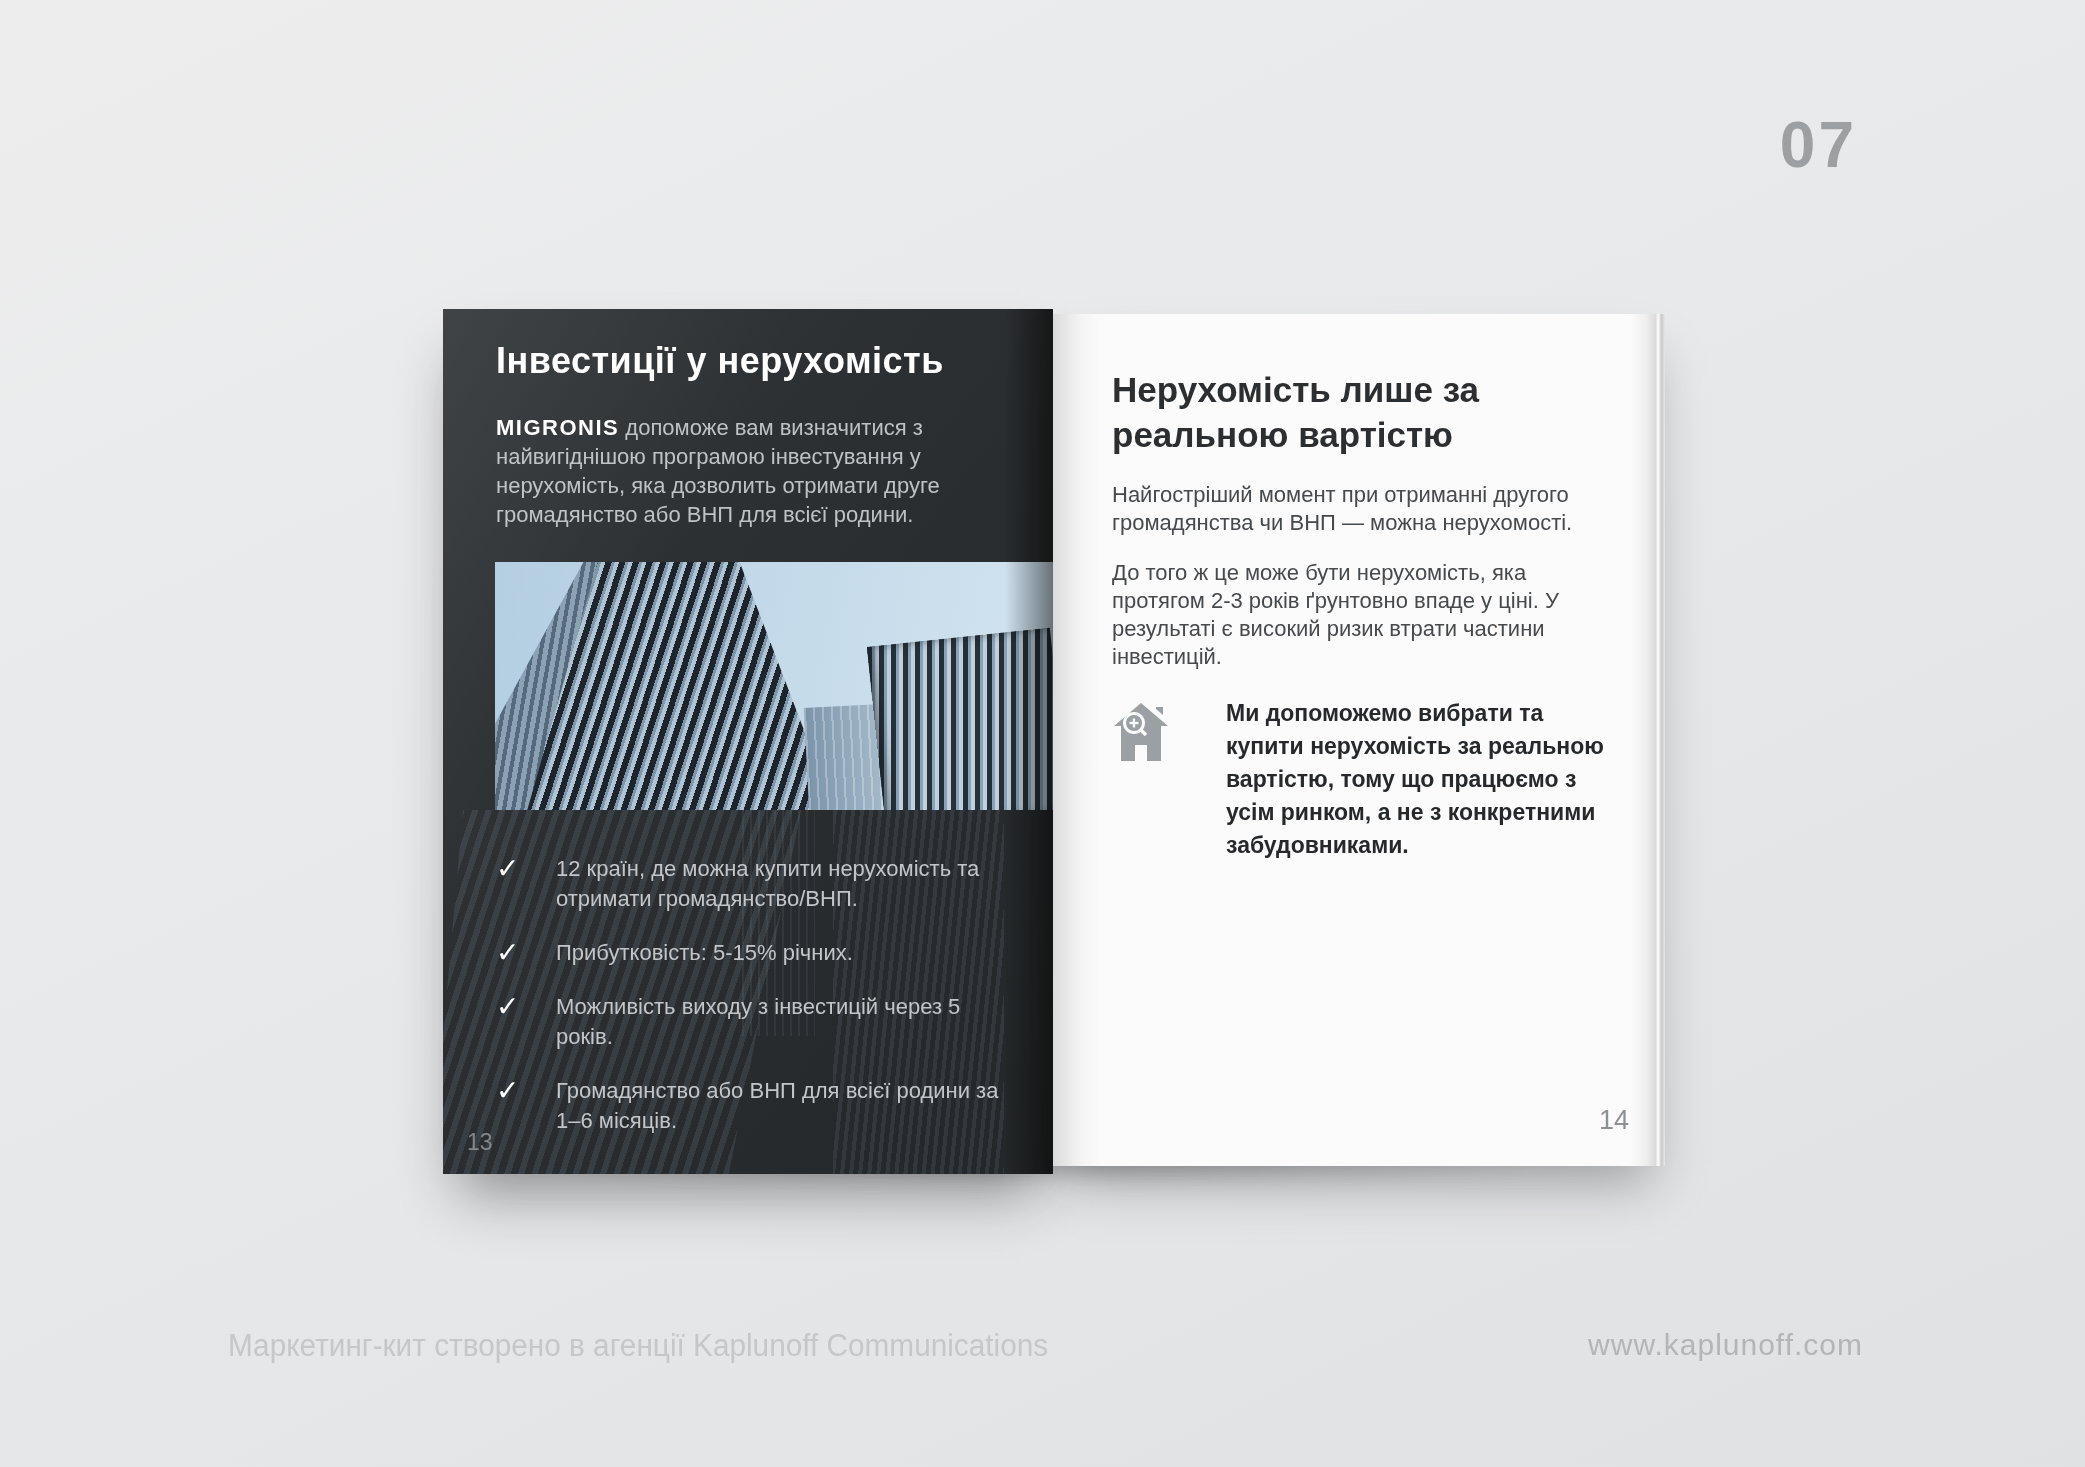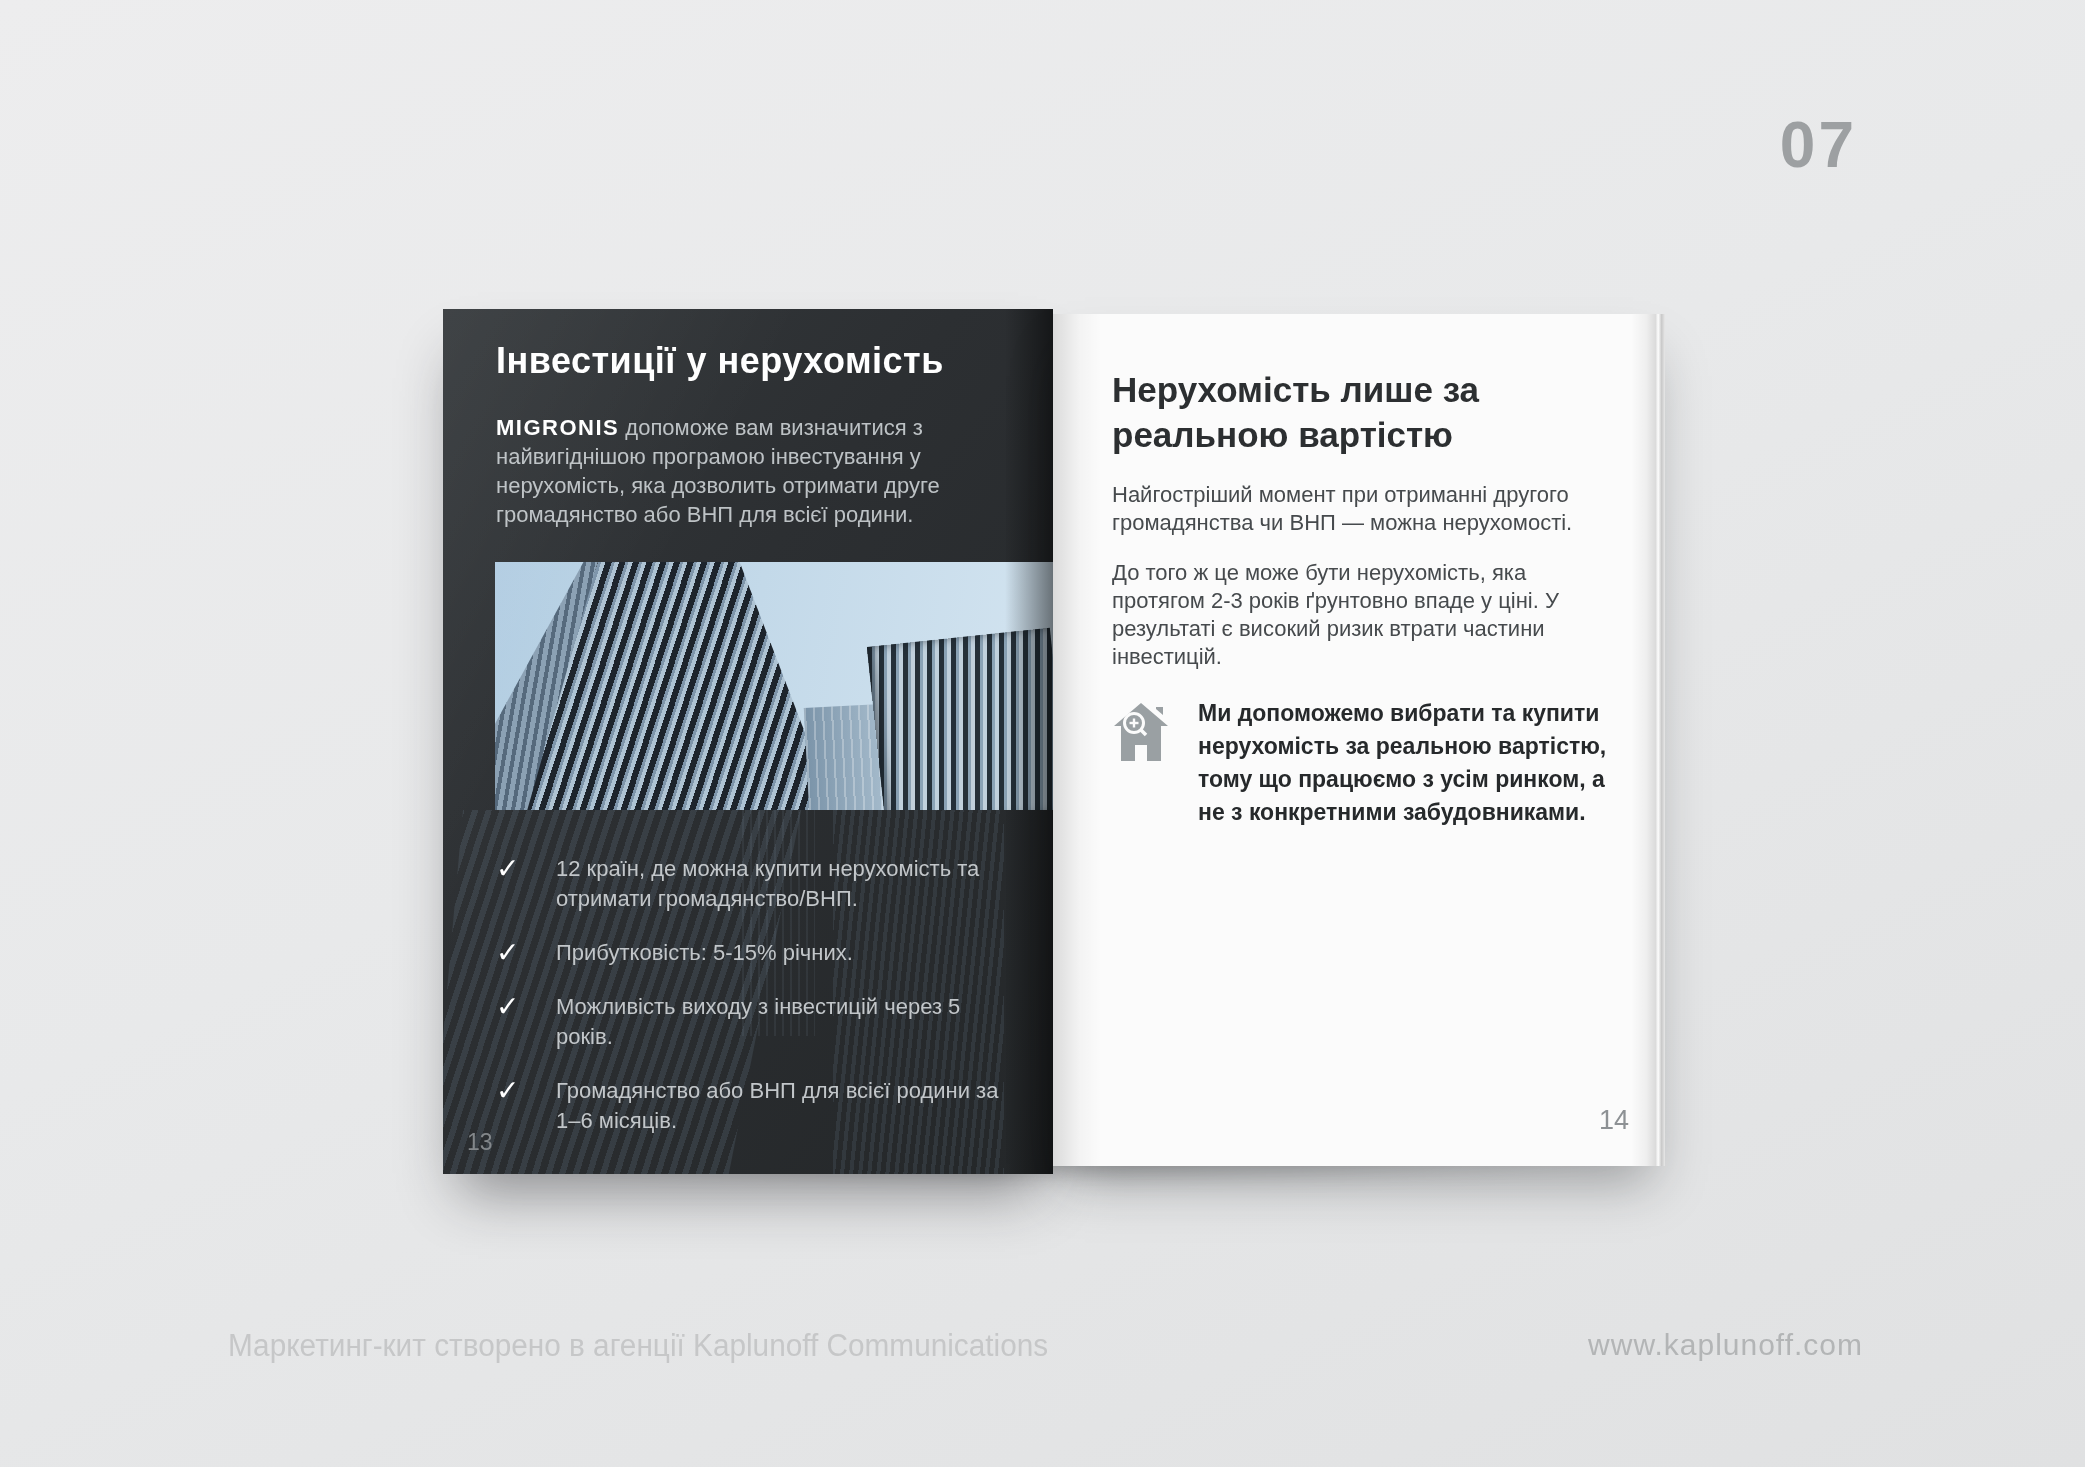--- a/index.html
+++ b/index.html
@@ -130,21 +130,21 @@
     background:linear-gradient(90deg,rgba(0,0,0,0) 0%,rgba(0,0,0,0.05) 45%,rgba(0,0,0,0.13) 72%,rgba(255,255,255,0.55) 80%,rgba(0,0,0,0.20) 90%,rgba(0,0,0,0.08) 100%);
     pointer-events:none;
   }
   .rp-content{position:absolute;left:59px;top:0;width:500px;padding-top:53px;}
   .rp-title{
     width:440px;margin:0 0 24px 0;
     font-size:35px;line-height:45px;font-weight:700;color:#2c2f31;
   }
   .rp-p{width:472px;margin:0 0 22px 0;font-size:22px;line-height:28px;color:#464a4d;}
   .rp-p b{font-weight:700;color:#2d3033;}
-  .rp-callout{display:flex;margin-top:26px;}
+  .rp-callout{display:flex;margin-top:26px;gap:28px;}
   .rp-callout .icon-box{flex:none;width:58px;margin-right:28px;padding-top:4px;}
   .callout-text{width:425px;font-size:23px;line-height:33px;font-weight:700;color:#26292b;}
   .rp-num{position:absolute;right:36px;bottom:30px;font-size:27px;color:#8d9194;}
 </style>
 </head>
 <body>
 
 <div class="stage">
 
   <div class="page-indicator">07</div>

